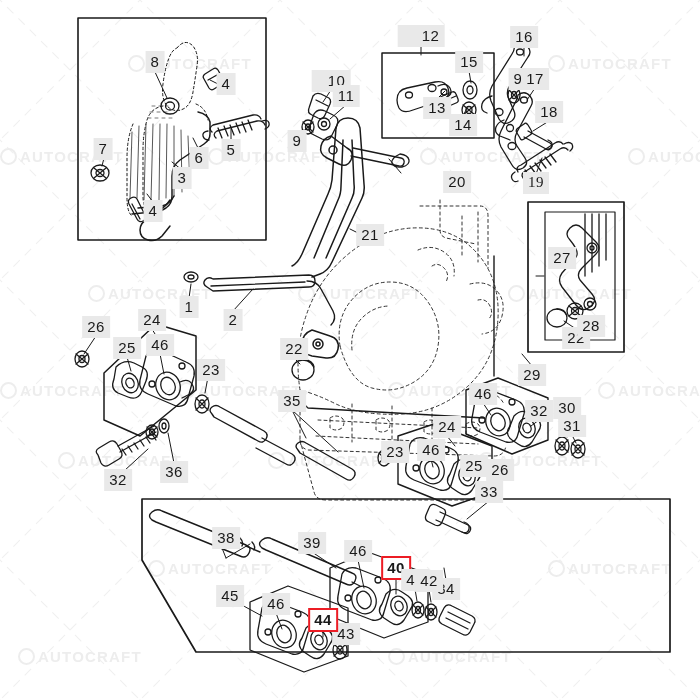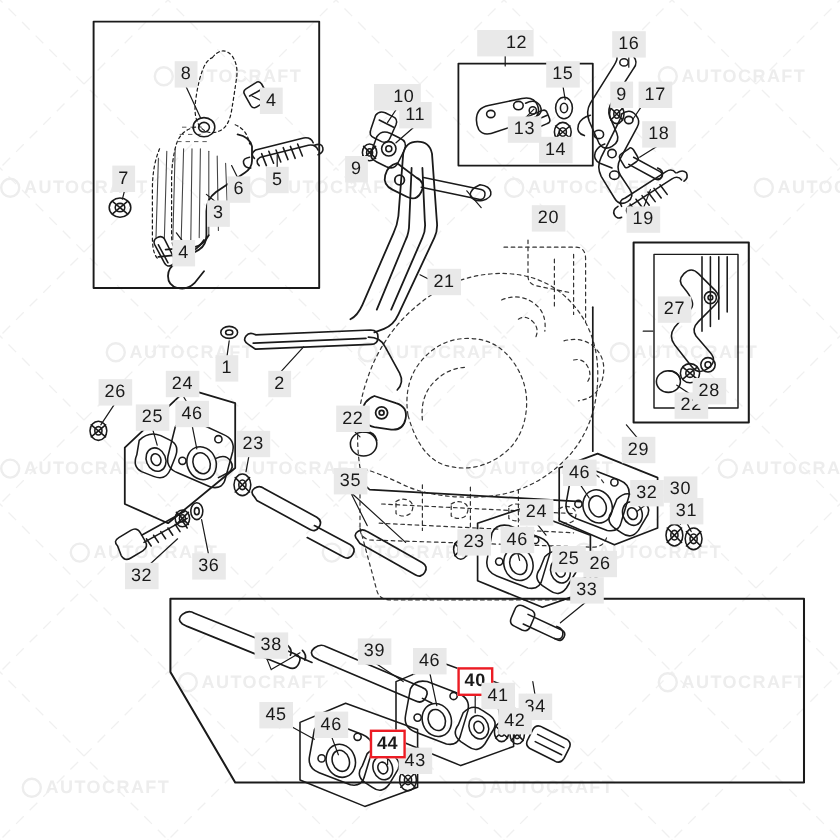--- a/index.html
+++ b/index.html
@@ -657,23 +657,23 @@
       <div class="lbl" style="left: 155px; top: 62px;">8</div>
       <div class="lbl" style="left: 297px; top: 141px;">9</div>
       <div class="lbl" style="left: 518px; top: 79px;">9</div>
       <div class="lbl" style="left: 331px; top: 81px; padding-left: 16px;">10</div>
       <div class="lbl" style="left: 346px; top: 96px;">11</div>
       <div class="lbl" style="left: 421px; top: 36px; padding-left: 24px;">12</div>
       <div class="lbl" style="left: 437px; top: 108px;">13</div>
       <div class="lbl" style="left: 463px; top: 125px;">14</div>
       <div class="lbl" style="left: 469px; top: 62px;">15</div>
       <div class="lbl" style="left: 524px; top: 37px;">16</div>
-      <div class="lbl" style="left: 546px; top: 79px;">17</div>
+      <div class="lbl" style="left: 535px; top: 79px;">17</div>
       <div class="lbl" style="left: 549px; top: 112px;">18</div>
-      <div class="lbl" style="left: 536px; top: 183px;">19</div>
+      <div class="lbl" style="left: 536px; top: 183px; font-family: Liberation Serif, serif;">19</div>
       <div class="lbl" style="left: 421px; top: 182px; margin-left: 36px;">20</div>
       <div class="lbl" style="left: 370px; top: 235px;">21</div>
       <div class="lbl" style="left: 294px; top: 349px;">22</div>
       <div class="lbl" style="left: 576px; top: 338px;">22</div>
       <div class="lbl" style="left: 211px; top: 370px;">23</div>
       <div class="lbl" style="left: 395px; top: 452px;">23</div>
       <div class="lbl" style="left: 152px; top: 320px;">24</div>
       <div class="lbl" style="left: 447px; top: 427px;">24</div>
       <div class="lbl" style="left: 127px; top: 348px;">25</div>
       <div class="lbl" style="left: 474px; top: 466px;">25</div>
@@ -687,21 +687,21 @@
       <div class="lbl" style="left: 539px; top: 411px;">32</div>
       <div class="lbl" style="left: 489px; top: 492px;">33</div>
       <div class="lbl" style="left: 446px; top: 589px;">34</div>
       <div class="lbl" style="left: 292px; top: 401px;">35</div>
       <div class="lbl" style="left: 174px; top: 472px;">36</div>
       <div class="lbl" style="left: 118px; top: 480px;">32</div>
       <div class="lbl" style="left: 226px; top: 538px; text-align: right;">38</div>
       <div class="lbl" style="left: 312px; top: 543px;">39</div>
       <div class="lbl hi" style="left: 396px; top: 568px;">40</div>
       <div class="lbl" style="left: 415px; top: 580px;">41</div>
-      <div class="lbl" style="left: 429px; top: 581px; margin-top: 20px;">42</div>
+      <div class="lbl" style="left: 429px; top: 581px;">42</div>
       <div class="lbl" style="left: 346px; top: 634px;">43</div>
       <div class="lbl hi" style="left: 323px; top: 620px;">44</div>
       <div class="lbl" style="left: 230px; top: 596px; text-align: right;">45</div>
       <div class="lbl" style="left: 160px; top: 345px;">46</div>
       <div class="lbl" style="left: 431px; top: 450px;">46</div>
       <div class="lbl" style="left: 483px; top: 394px;">46</div>
       <div class="lbl" style="left: 358px; top: 551px;">46</div>
       <div class="lbl" style="left: 276px; top: 604px;">46</div>
     </div>
 

